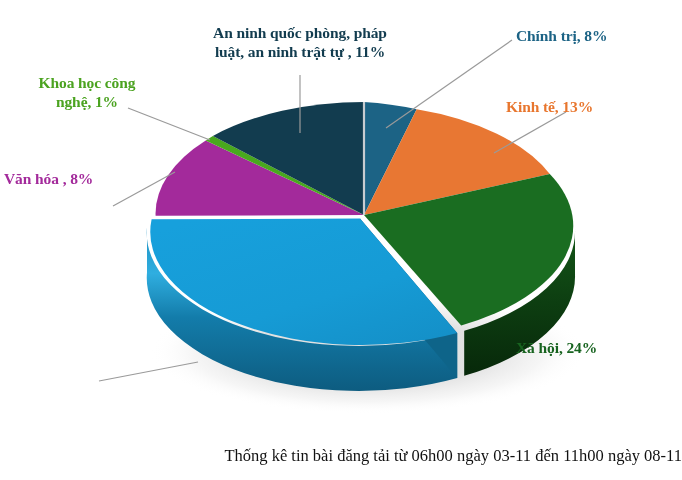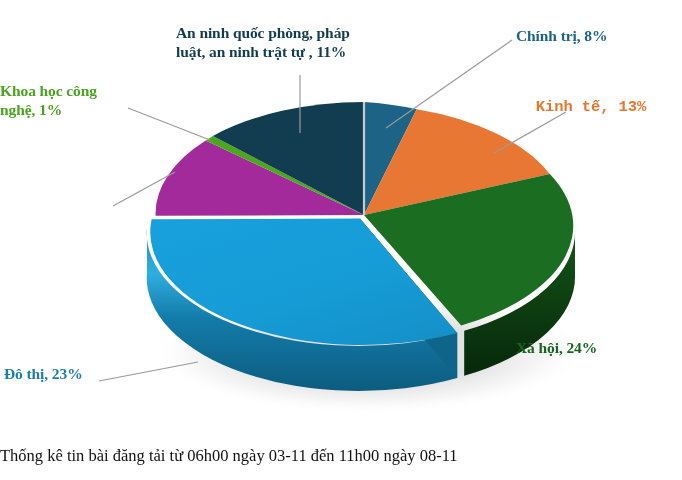--- a/index.html
+++ b/index.html
@@ -33,39 +33,39 @@
   .lbl {
     position: absolute;
     font-family: "Liberation Serif", "DejaVu Serif", serif;
     font-weight: bold;
     font-size: 15.5px;
     line-height: 1.22;
     white-space: pre-line;
     letter-spacing: -0.1px;
   }
 
-  .lbl.center   { }
-  .lbl.right    { text-align: center; font-family: Liberation Mono, monospace; }
+  .lbl.center   { text-align: center; }
+  .lbl.right    { text-align: left; }
   .lbl.left     { text-align: left; }
 
   
   #lbl-anqp { left: 176px; top: 24px;  width: 248px; }
   #lbl-ct   { left: 516px; top: 27px;  width: 160px; }
   #lbl-kt   { left: 506px; top: 98px;  width: 170px; }
   #lbl-xh   { left: 516px; top: 327px; width: 162px; margin-top: 12px; }
   #lbl-dt   { left: 4px;   top: 365px; width: 150px; }
   #lbl-vh   { left: 4px;   top: 170px; width: 150px; }
-  #lbl-khcn { left: 0;   top: 74px;  width: 150px; margin-top: 8px; }
+  #lbl-khcn { left: 12px;   top: 74px;  width: 150px; }
 
   #caption {
     position: absolute;
     left: 0;
     top: 446px;
     width: 682px;
-    text-align: left;
+    text-align: right;
     font-family: "Liberation Serif", "DejaVu Serif", serif;
     font-size: 16.5px;
     color: #111111;
     font-weight: normal;
   }
 </style>
 </head>
 <body>
 
 <div id="stage">
@@ -143,21 +143,21 @@
 
   <div class="lbl center" id="lbl-anqp" style="color:#123C4F">An ninh quốc phòng, pháp
 luật, an ninh trật tự , 11%</div>
 
   <div class="lbl left" id="lbl-ct" style="color:#1C6385">Chính trị, 8%</div>
 
   <div class="lbl right" id="lbl-kt" style="color:#E8762E">Kinh tế, 13%</div>
 
   <div class="lbl left" id="lbl-xh" style="color:#17631F">Xã hội, 24%</div>
 
-  <div class="lbl left" id="lbl-dt" style="color:#1B7EA8">Đô thị, 23%</div>
 
+  <div class="lbl left" id="lbl-vh" style="color:#A32A9B">Văn hóa , 8%</div>
 
   <div class="lbl center" id="lbl-khcn" style="color:#4BA320">Khoa học công
 nghệ, 1%</div>
 
   <div id="caption">Thống kê tin bài đăng tải từ 06h00 ngày 03-11 đến 11h00 ngày 08-11</div>
 
 </div>
 
 </body></html>

